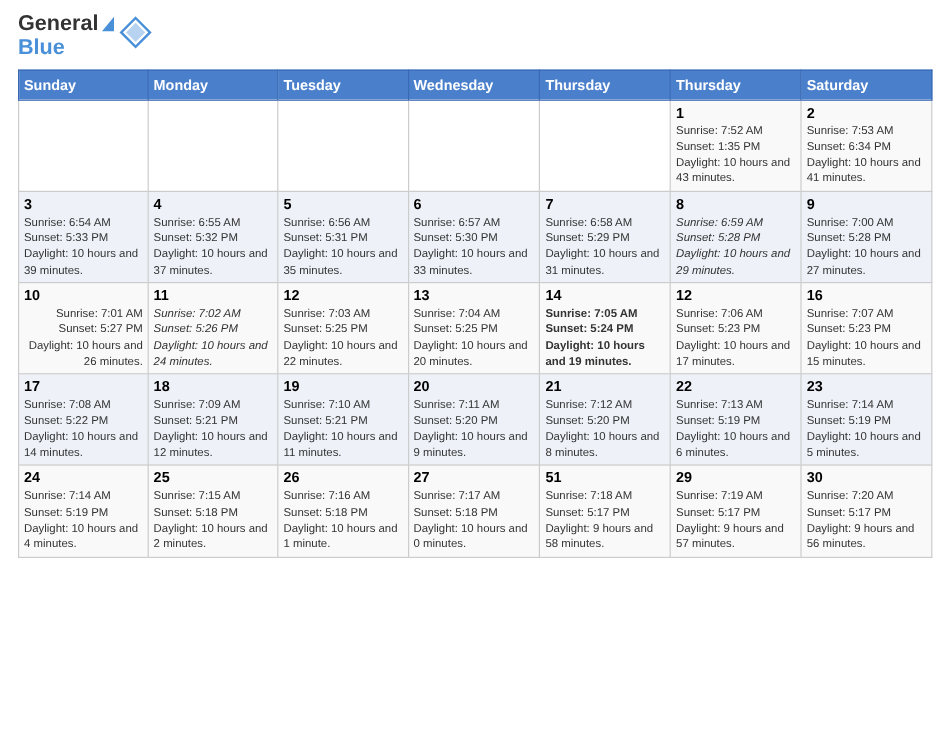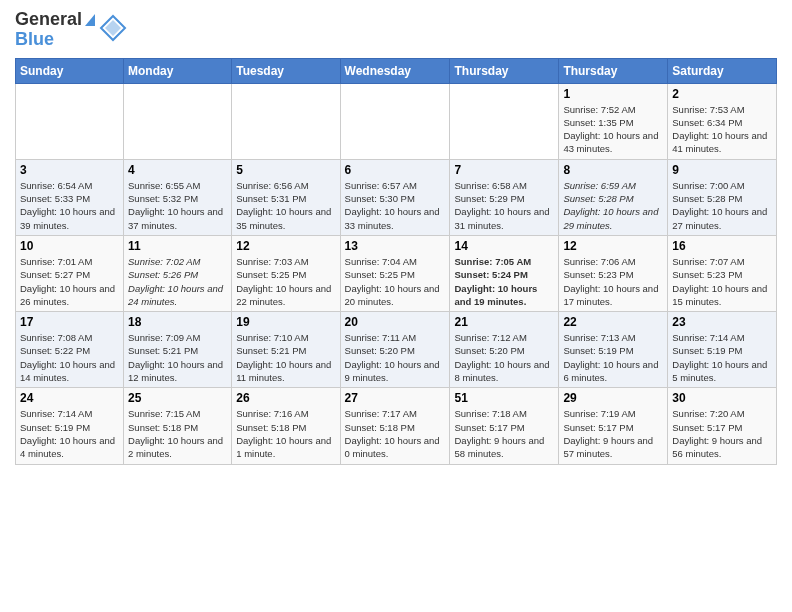--- a/index.html
+++ b/index.html
@@ -140,21 +140,21 @@
           <td>
             <span class="day-number">9</span>
             <div class="day-info" style="white-space: pre-line;">Sunrise: 7:00 AM
 Sunset: 5:28 PM
 Daylight: 10 hours and 27 minutes.</div>
           </td>
         </tr>
         <tr>
           <td>
             <span class="day-number">10</span>
-            <div class="day-info" style="white-space: pre-line;">Sunrise: 7:01 AM
+            <div class="day-info" style="white-space: pre-line; text-align: right;">Sunrise: 7:01 AM
 Sunset: 5:27 PM
 Daylight: 10 hours and 26 minutes.</div>
           </td>
           <td>
             <span class="day-number">11</span>
             <div class="day-info" style="white-space: pre-line; font-style: italic;">Sunrise: 7:02 AM
 Sunset: 5:26 PM
 Daylight: 10 hours and 24 minutes.</div>
           </td>
           <td>

